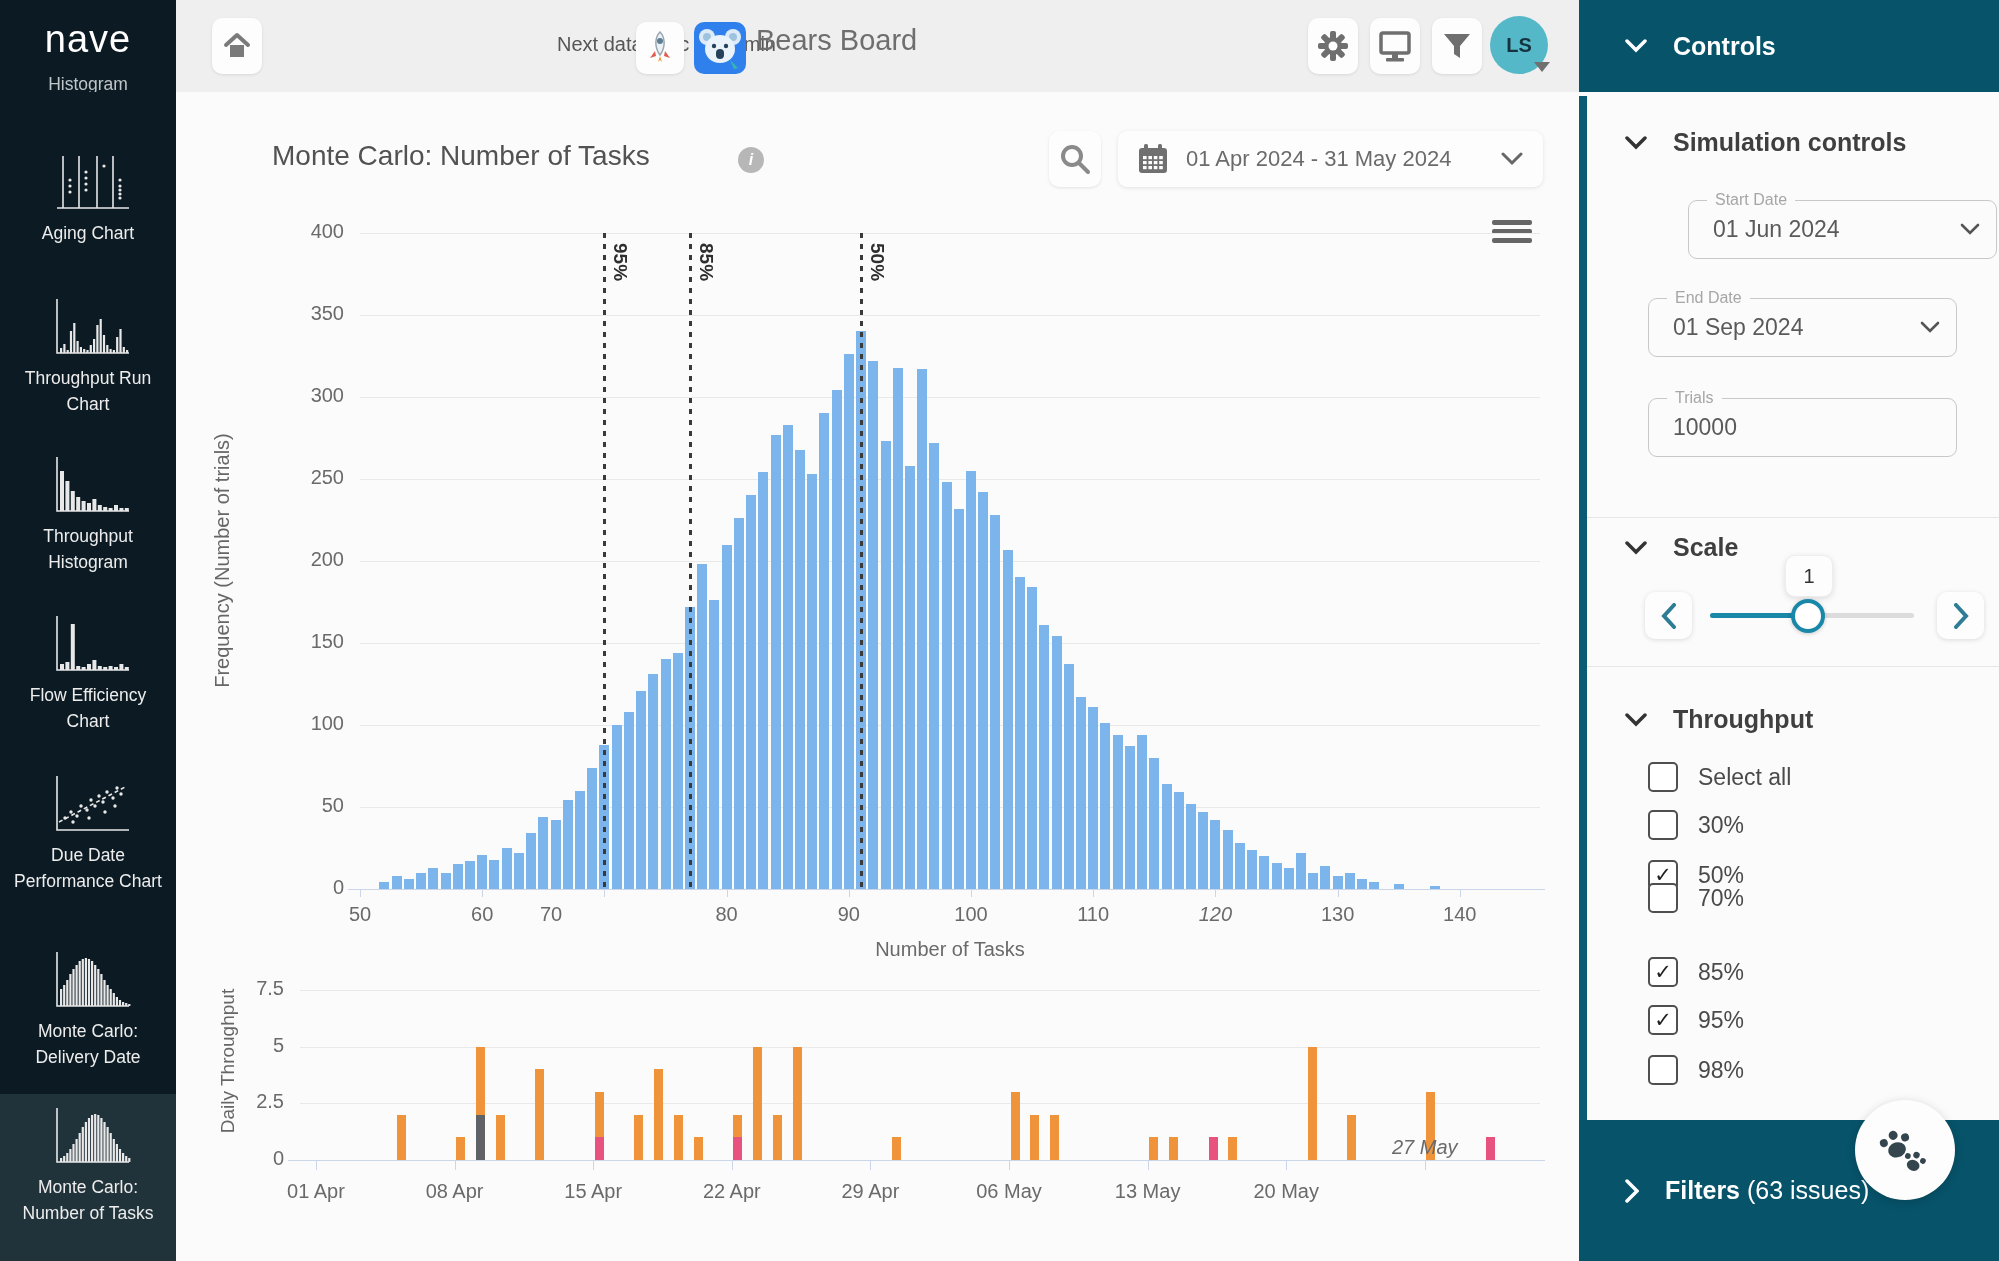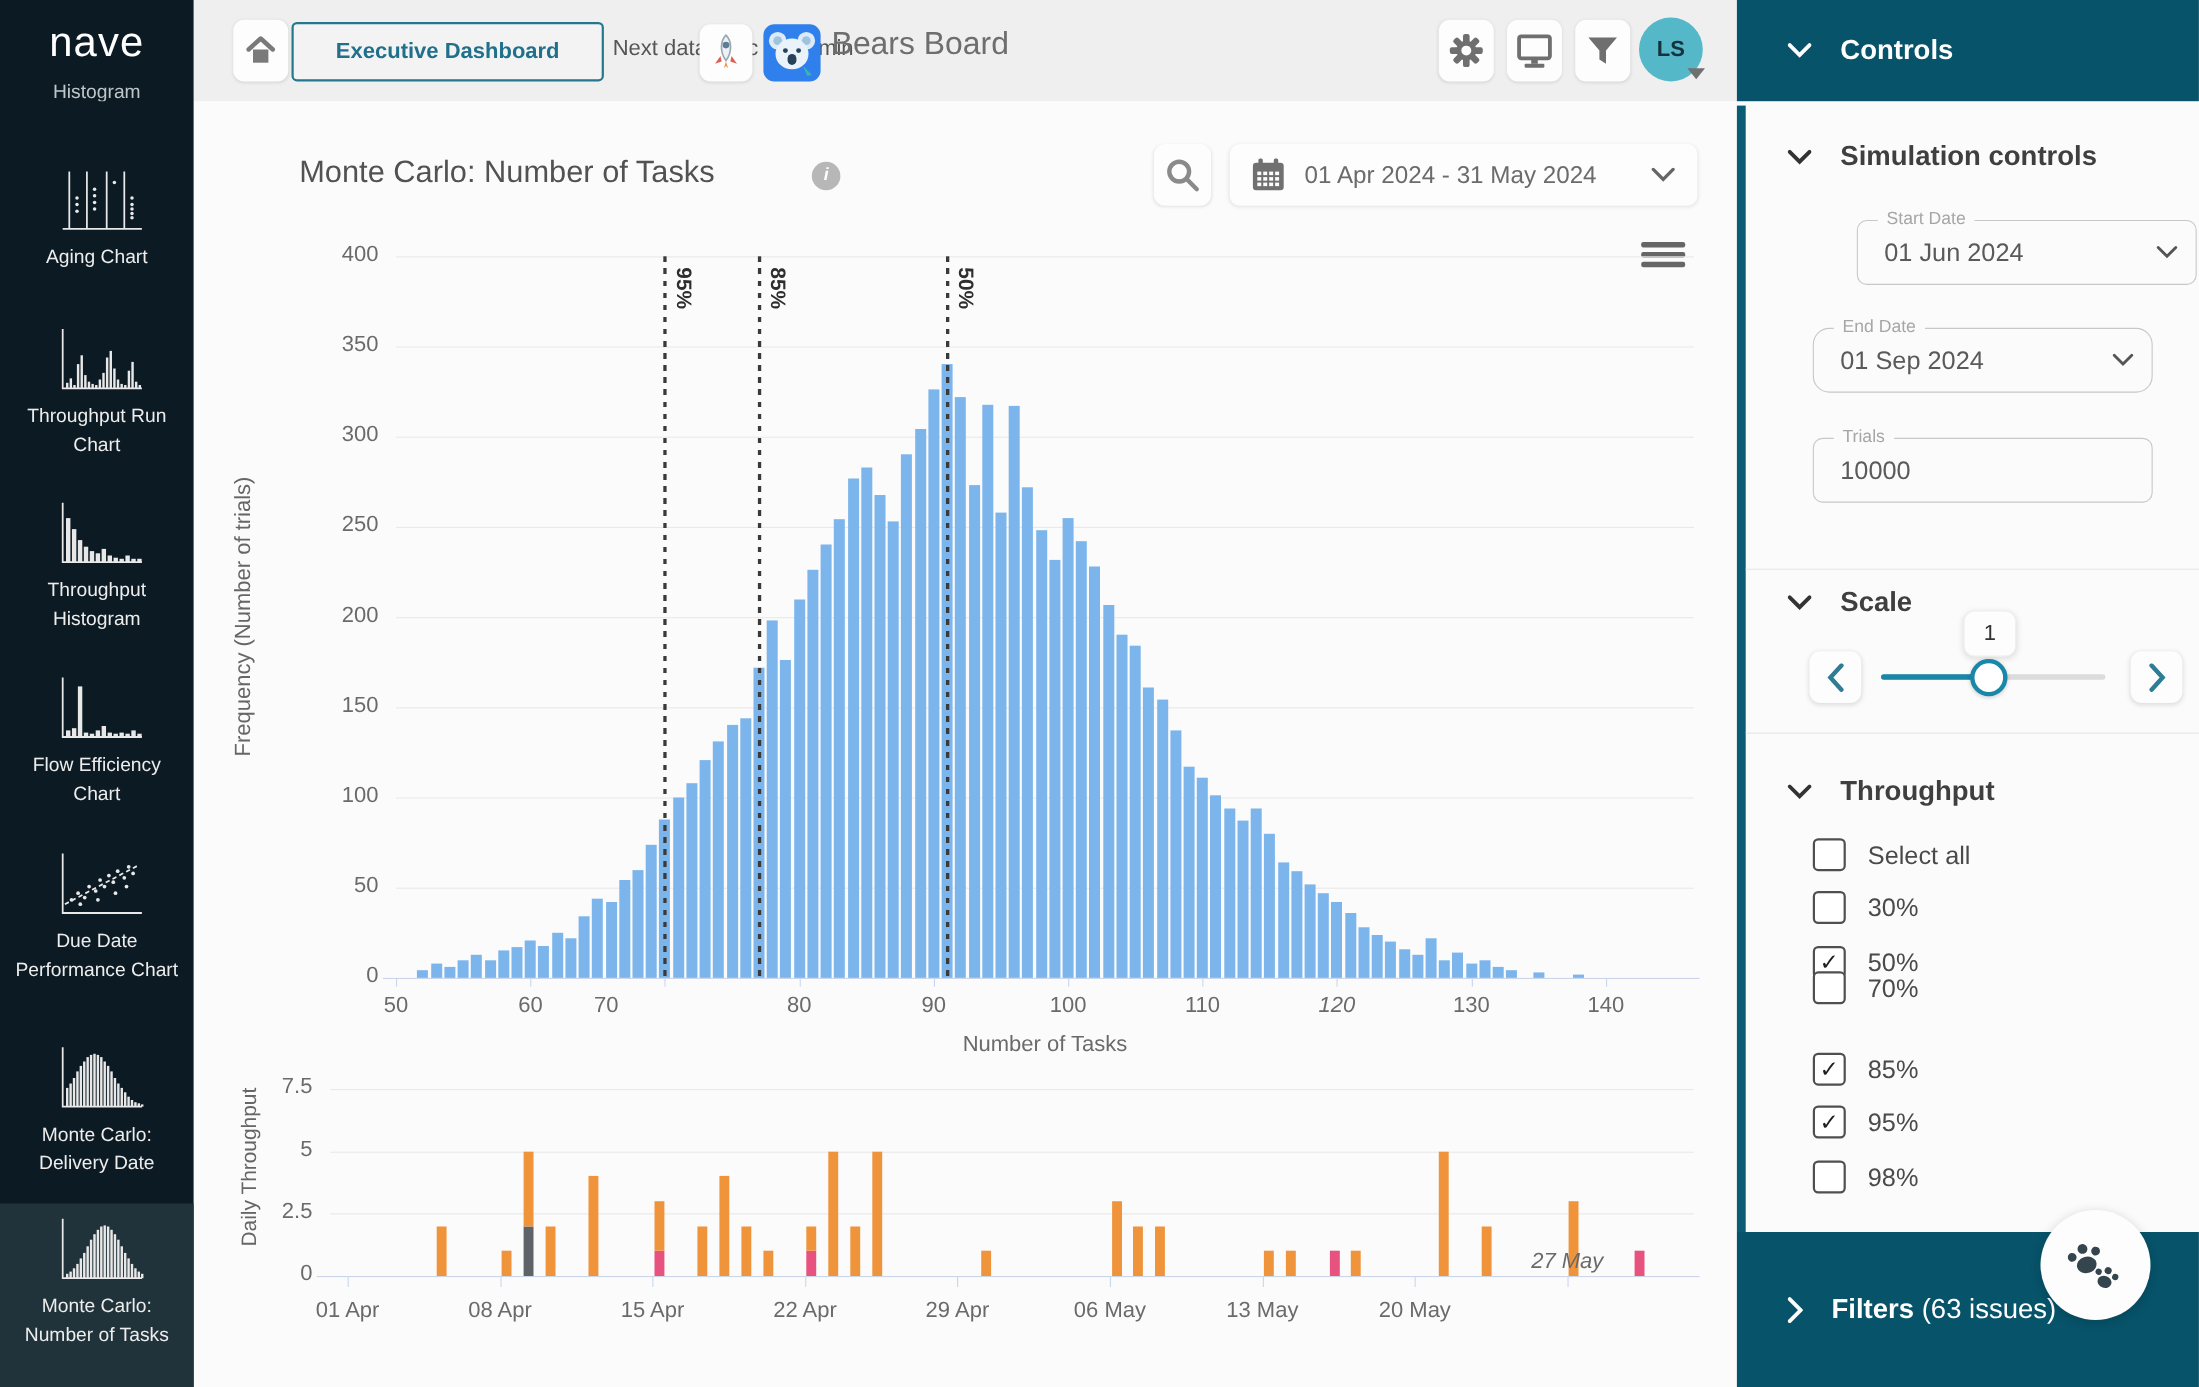--- a/index.html
+++ b/index.html
@@ -244,21 +244,20 @@
     </div>
 </div>
 
 <div class="abs header">
   <div class="abs tile" style="left:36px;top:18px;width:50px;height:56px">
     <svg width="30" height="30" viewBox="0 0 30 30">
       <path d="M4 14 L15 4 L26 14" fill="none" stroke="#7A7A7A" stroke-width="4" stroke-linecap="round" stroke-linejoin="round"></path>
       <rect x="8" y="14" width="14" height="12" fill="#7A7A7A"></rect>
     </svg>
   </div>
-  <div class="abs btn-outline" style="left:89px;top:20px;width:280px;height:50px">Executive Dashboard</div>
   <div class="abs synctext" style="left:381px;top:33px">Next data sync in 15 min</div>
   <div class="abs board-title" style="left:580px;top:24px">Bears Board</div>
   <div class="abs tile" style="left:460px;top:22px;width:48px;height:52px">
     <svg width="26" height="34" viewBox="0 0 26 34">
       <path d="M13 1 C18 6 19 16 13 24 C7 16 8 6 13 1 Z" fill="#ECF1F6" stroke="#9AA7B0" stroke-width="1.5"></path>
       <circle cx="13" cy="10" r="3" fill="#5C7E92"></circle>
       <path d="M8 20 L3 27 L9 25 Z" fill="#E05D4E"></path>
       <path d="M18 20 L23 27 L17 25 Z" fill="#E05D4E"></path>
       <path d="M13 25 L11 31 L13 29 L15 31 Z" fill="#F0943C"></path>
     </svg>
@@ -552,21 +551,21 @@
     <span class="t">Simulation controls</span>
   </div>
   <div id="sim-fields">
       <div class="abs field" style="top: 200px; margin-left: 40px;">
         <span class="lab">Start Date</span>
         <span class="val">01 Jun 2024</span>
         <svg class="chev" width="20" height="13" viewBox="0 0 20 13">
           <polyline points="2,2 10,10 18,2" fill="none" stroke="#555" stroke-width="2.6" stroke-linecap="round"></polyline>
         </svg>
       </div>
-      <div class="abs field" style="top: 298px; border-radius: 15px;">
+      <div class="abs field" style="top: 298px;">
         <span class="lab">End Date</span>
         <span class="val">01 Sep 2024</span>
         <svg class="chev" width="20" height="13" viewBox="0 0 20 13">
           <polyline points="2,2 10,10 18,2" fill="none" stroke="#555" stroke-width="2.6" stroke-linecap="round"></polyline>
         </svg>
       </div>
       <div class="abs field" style="top: 398px;">
         <span class="lab">Trials</span>
         <span class="val">10000</span>
       </div>

